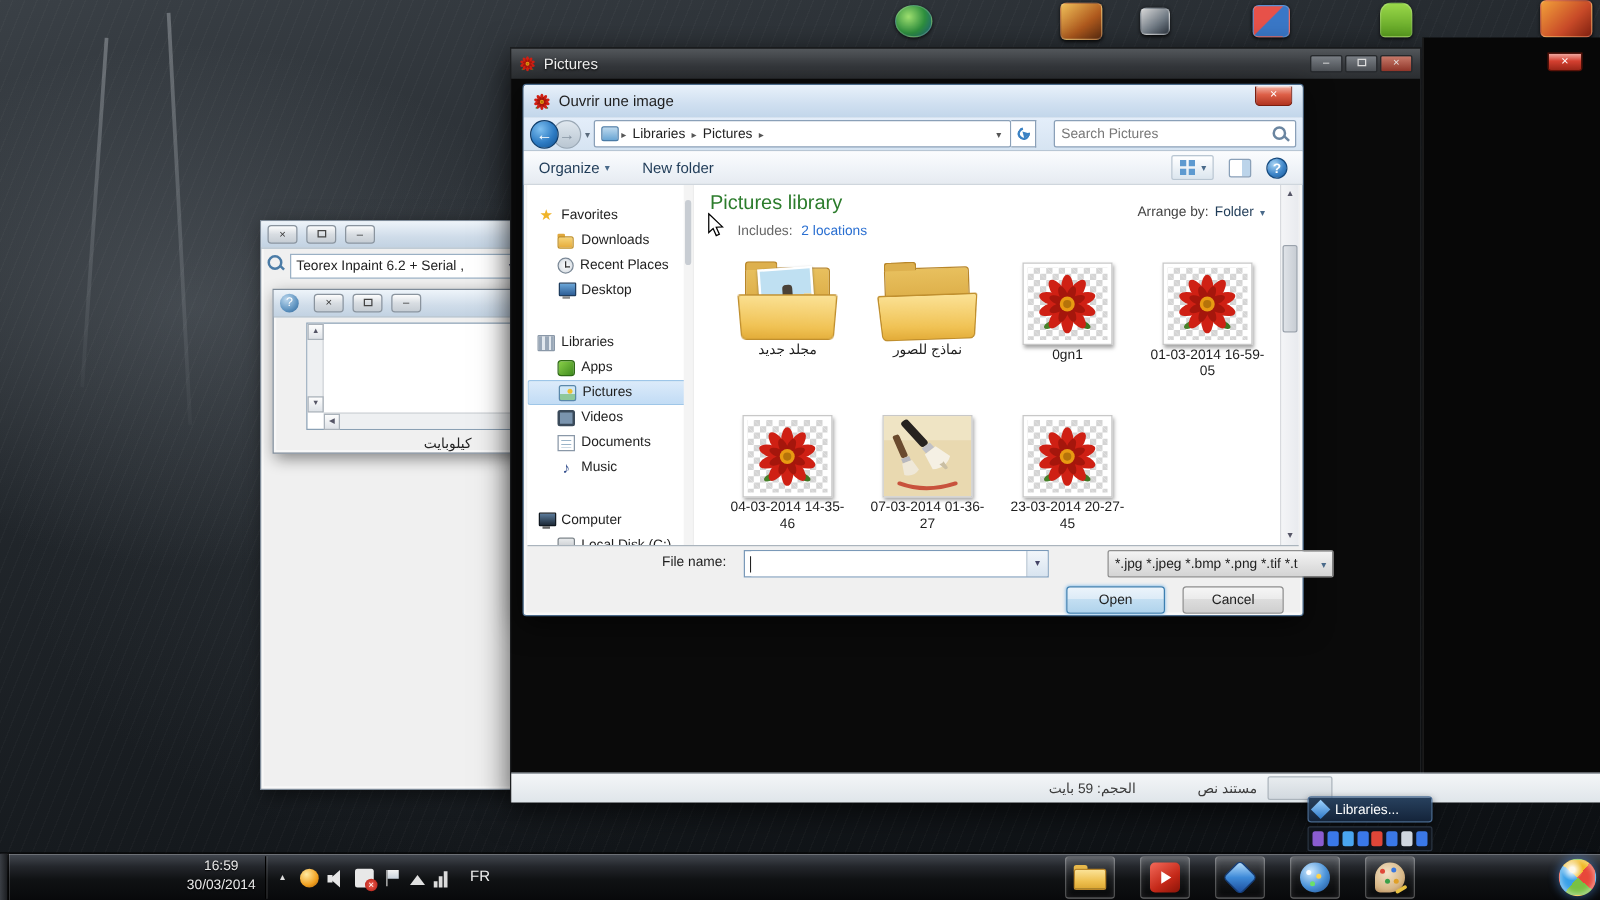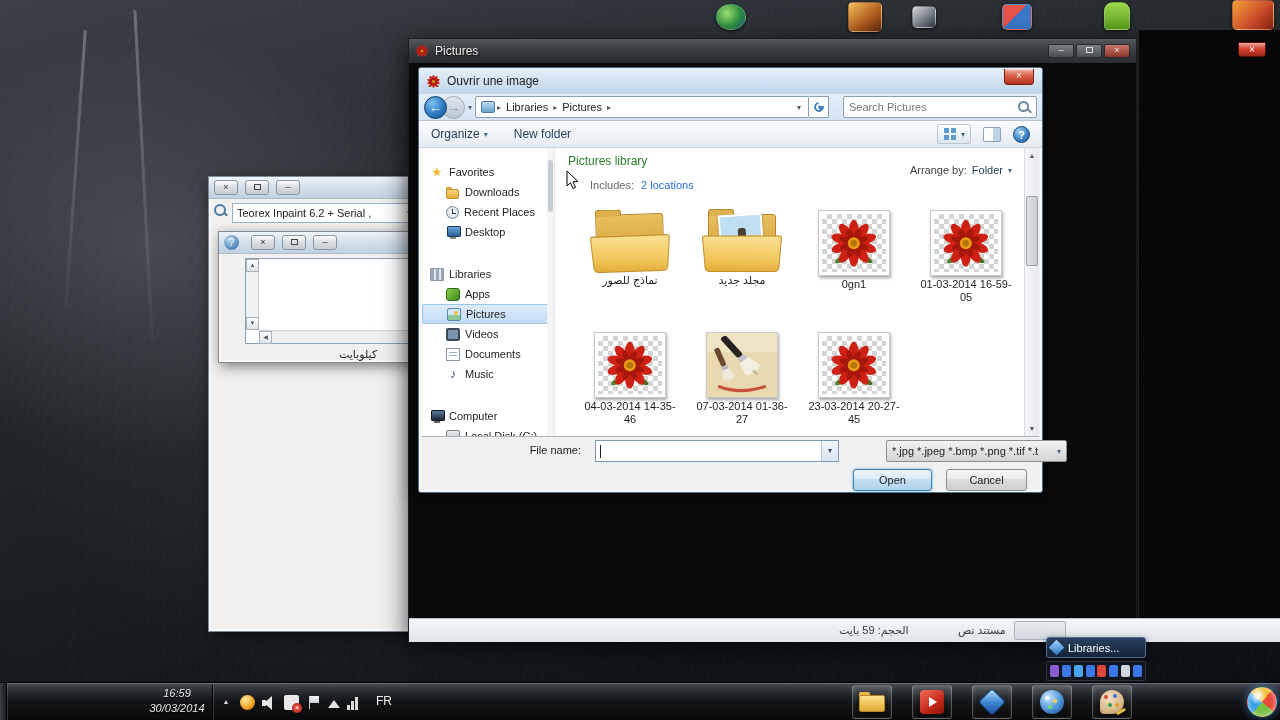--- a/index.html
+++ b/index.html
@@ -134,21 +134,21 @@
   .ic-music{color:#2e4a8a;font-size:12px;line-height:13px;text-align:center;}
   .ic-computer::before{content:"";position:absolute;left:1px;top:0;width:12px;height:9px;background:linear-gradient(#5a7a9a,#1e2a38);border:1px solid #101820;border-radius:1px;}
   .ic-computer::after{content:"";position:absolute;left:4px;bottom:0;width:6px;height:2px;background:#666;}
   .ic-disk{background:linear-gradient(#e8eaec,#b8bcc0);border:1px solid #7a8288;border-radius:2px;}
   .ic-disk::after{content:"";position:absolute;left:1px;bottom:2px;right:1px;height:2px;background:#6a7a8a;}
   .sb-sb{position:absolute;right:0;top:0;bottom:0;width:7px;background:#f4f4f4;}
   .sb-thumb{position:absolute;top:12px;right:1px;width:5px;height:52px;background:#c8cdd3;border-radius:3px;}
 
   
   .mainpane{position:absolute;left:134px;right:15px;top:0;bottom:0;}
-  .lib-title{position:absolute;left:12px;top:6px;font-size:12px;color:#2c7c2c;}
+  .lib-title{position:absolute;left:12px;top:6px;font-size:16px;color:#2c7c2c;}
   .includes{position:absolute;left:34px;top:31px;color:#666;}
   .includes .lnk{color:#2a6fd1;margin-left:4px;}
   .arrange{position:absolute;right:12px;top:16px;color:#444;display:flex;gap:5px;align-items:center;}
   .arrange .val{color:#1f3b57;}
   .grid{position:absolute;left:18px;top:52px;display:grid;grid-template-columns:repeat(4,112px);grid-auto-rows:122px;}
   .cell{width:112px;text-align:center;font-size:11px;color:#1e1e1e;line-height:13px;}
   .cell .label{margin-top:2px;padding:0 8px;overflow-wrap:break-word;}
   .folderwrap{position:relative;width:74px;height:60px;margin:12px auto 2px;}
   .f-back{position:absolute;left:3px;top:2px;right:3px;bottom:4px;background:linear-gradient(#e8c05e,#d09a30);border:1px solid #b8862a;border-radius:3px;}
   .f-back::before{content:"";position:absolute;left:-1px;top:-6px;width:24px;height:6px;background:#ddb04e;border:1px solid #b8862a;border-bottom:none;border-radius:3px 3px 0 0;}
@@ -197,21 +197,21 @@
   .ws-btn{width:9px;height:12px;border-radius:2px;}
   .ws-btn:nth-child(1){background:#8a5cd0;} .ws-btn:nth-child(2){background:#3a78e8;}
   .ws-btn:nth-child(3){background:#4aa6f0;} .ws-btn:nth-child(4){background:#3a78e8;}
   .ws-btn:nth-child(5){background:#e04638;} .ws-btn:nth-child(6){background:#3a78e8;}
   .ws-btn:nth-child(7){background:#cfd6e0;} .ws-btn:nth-child(8){background:#3a78e8;}
 
   
   .taskbar{position:absolute;left:0;top:682px;width:1280px;height:38px;
     background:linear-gradient(#454a52,#23262b 28%,#101214 55%,#08090b);border-top:1px solid #000;box-shadow:inset 0 1px 0 rgba(255,255,255,.22);}
   .showdesk{position:absolute;left:0;top:0;width:7px;height:38px;background:linear-gradient(90deg,#3a3e44,#1a1c1f);border-right:1px solid #000;box-shadow:1px 0 0 rgba(255,255,255,.15);}
-  .clock{position:absolute;left:146px;top:3px;width:62px;text-align:center;color:#eaeaea;font-size:11px;line-height:15px;text-shadow:0 1px 1px #000;font-style:italic;}
+  .clock{position:absolute;left:146px;top:3px;width:62px;text-align:center;color:#eaeaea;font-size:11px;line-height:15px;text-shadow:0 1px 1px #000;}
   .tsep{position:absolute;left:212px;top:2px;width:1px;height:34px;background:#000;box-shadow:1px 0 0 rgba(255,255,255,.18);}
   .chev{position:absolute;left:218px;top:11px;width:16px;height:16px;color:#ddd;font-size:8px;text-align:center;line-height:16px;}
   .tray{position:absolute;left:240px;top:11px;display:flex;gap:7px;align-items:flex-end;height:16px;}
   .tico{width:15px;height:15px;position:relative;flex:0 0 auto;}
   .t-ball{border-radius:50%;background:radial-gradient(circle at 35% 30%,#ffe9a0,#f0a020 60%,#a05a08);}
   .t-spk::before{content:"";position:absolute;left:0;top:5px;width:4px;height:6px;background:#e6e6e6;}
   .t-spk::after{content:"";position:absolute;left:2px;top:1px;border:7px solid transparent;border-right:8px solid #e6e6e6;border-left:none;}
   .t-act{background:#e8e8e8;border-radius:2px;}
   .t-act::after{content:"×";position:absolute;right:-3px;bottom:-3px;width:10px;height:10px;background:radial-gradient(#f06050,#b01810);border-radius:50%;color:#fff;font-size:8px;line-height:10px;text-align:center;}
   .t-flag::before{content:"";position:absolute;left:3px;top:1px;width:1px;height:13px;background:#ccc;}
@@ -465,36 +465,36 @@
         <div class="arrange">
           <span>Arrange by:</span>
           <span class="val">Folder</span>
           <span class="dd">▾</span>
         </div>
 
         <div class="grid">
 
 
           <div class="cell">
-            <div class="folderwrap tilt">
-              <div class="f-back"></div>
-              <div class="f-front"></div>
-            </div>
-            <div class="label">نماذج للصور</div>
-          </div>
-
-          <div class="cell">
             <div class="folderwrap">
               <div class="f-back"></div>
               <div class="f-photo">
                   <div class="ph sky"></div>
                 </div>
               <div class="f-front"></div>
             </div>
             <div class="label">مجلد جديد</div>
+          </div>
+
+          <div class="cell">
+            <div class="folderwrap tilt">
+              <div class="f-back"></div>
+              <div class="f-front"></div>
+            </div>
+            <div class="label">نماذج للصور</div>
           </div>
 
           <div class="cell">
             <div class="thumb">
               <div class="checker">
                   <svg class="flsvg" viewBox="0 0 100 100">
                     <use href="#flower"></use>
                   </svg>
                 </div>
             </div>

